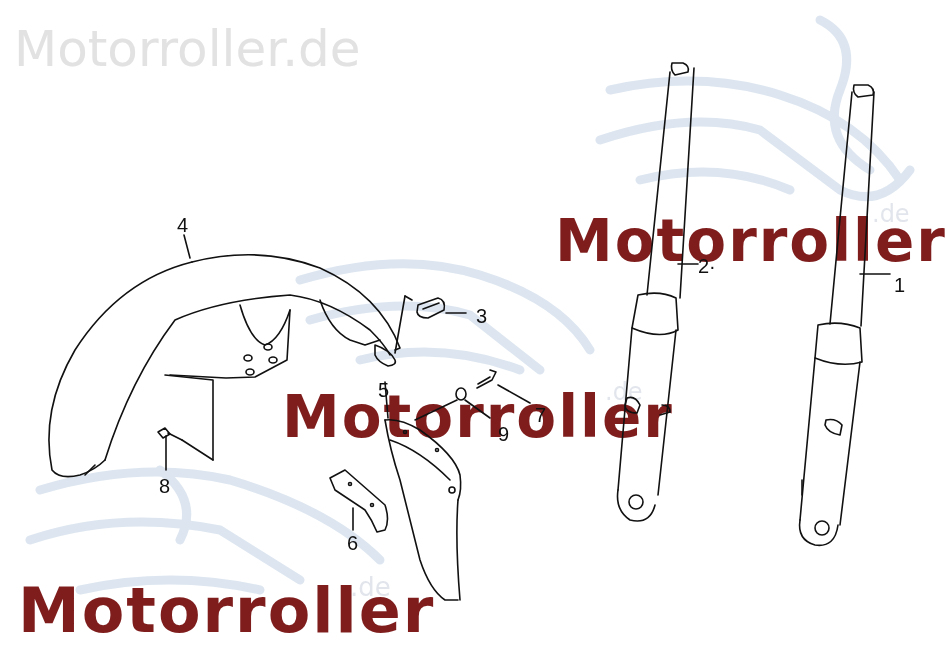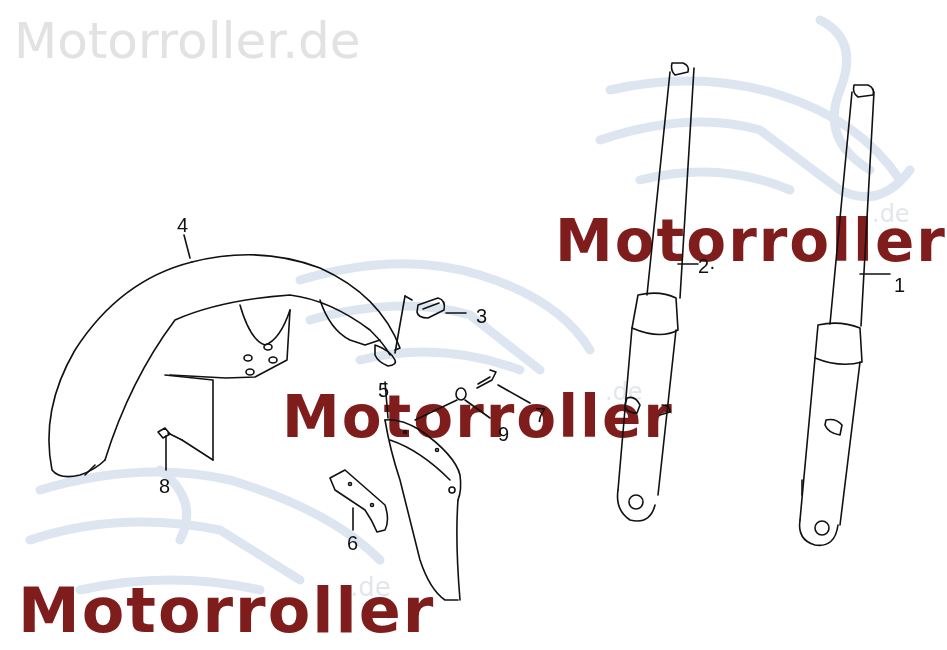--- a/index.html
+++ b/index.html
@@ -1,18 +1,18 @@
 <!DOCTYPE html>
 <html><head>
   <meta charset="utf-8">
   <style>
     html, body { margin: 0; padding: 0; background: #ffffff; }
     body { width: 947px; height: 650px; position: relative; overflow: hidden; font-family: "Liberation Sans", sans-serif; }
     .wm-top {
-      position: absolute; left: 14px; top: 16px;
+      position: absolute; left: 14px; top: 24px;
       font-family: "DejaVu Sans", sans-serif;
       font-size: 50px; color: #e2e2e2; letter-spacing: 0px; line-height: 1;
     }
     .wm-big {
       position: absolute; font-family: "DejaVu Sans", sans-serif; font-weight: bold; 
       color: #7f1d1d; line-height: 1; letter-spacing: 2px; text-align: right;
     }
     .wm-de { position: absolute; font-family: "DejaVu Sans", sans-serif; color: #e2e6ec; }
     svg.diagram { position: absolute; left: 0; top: 0; }
     .callout {

